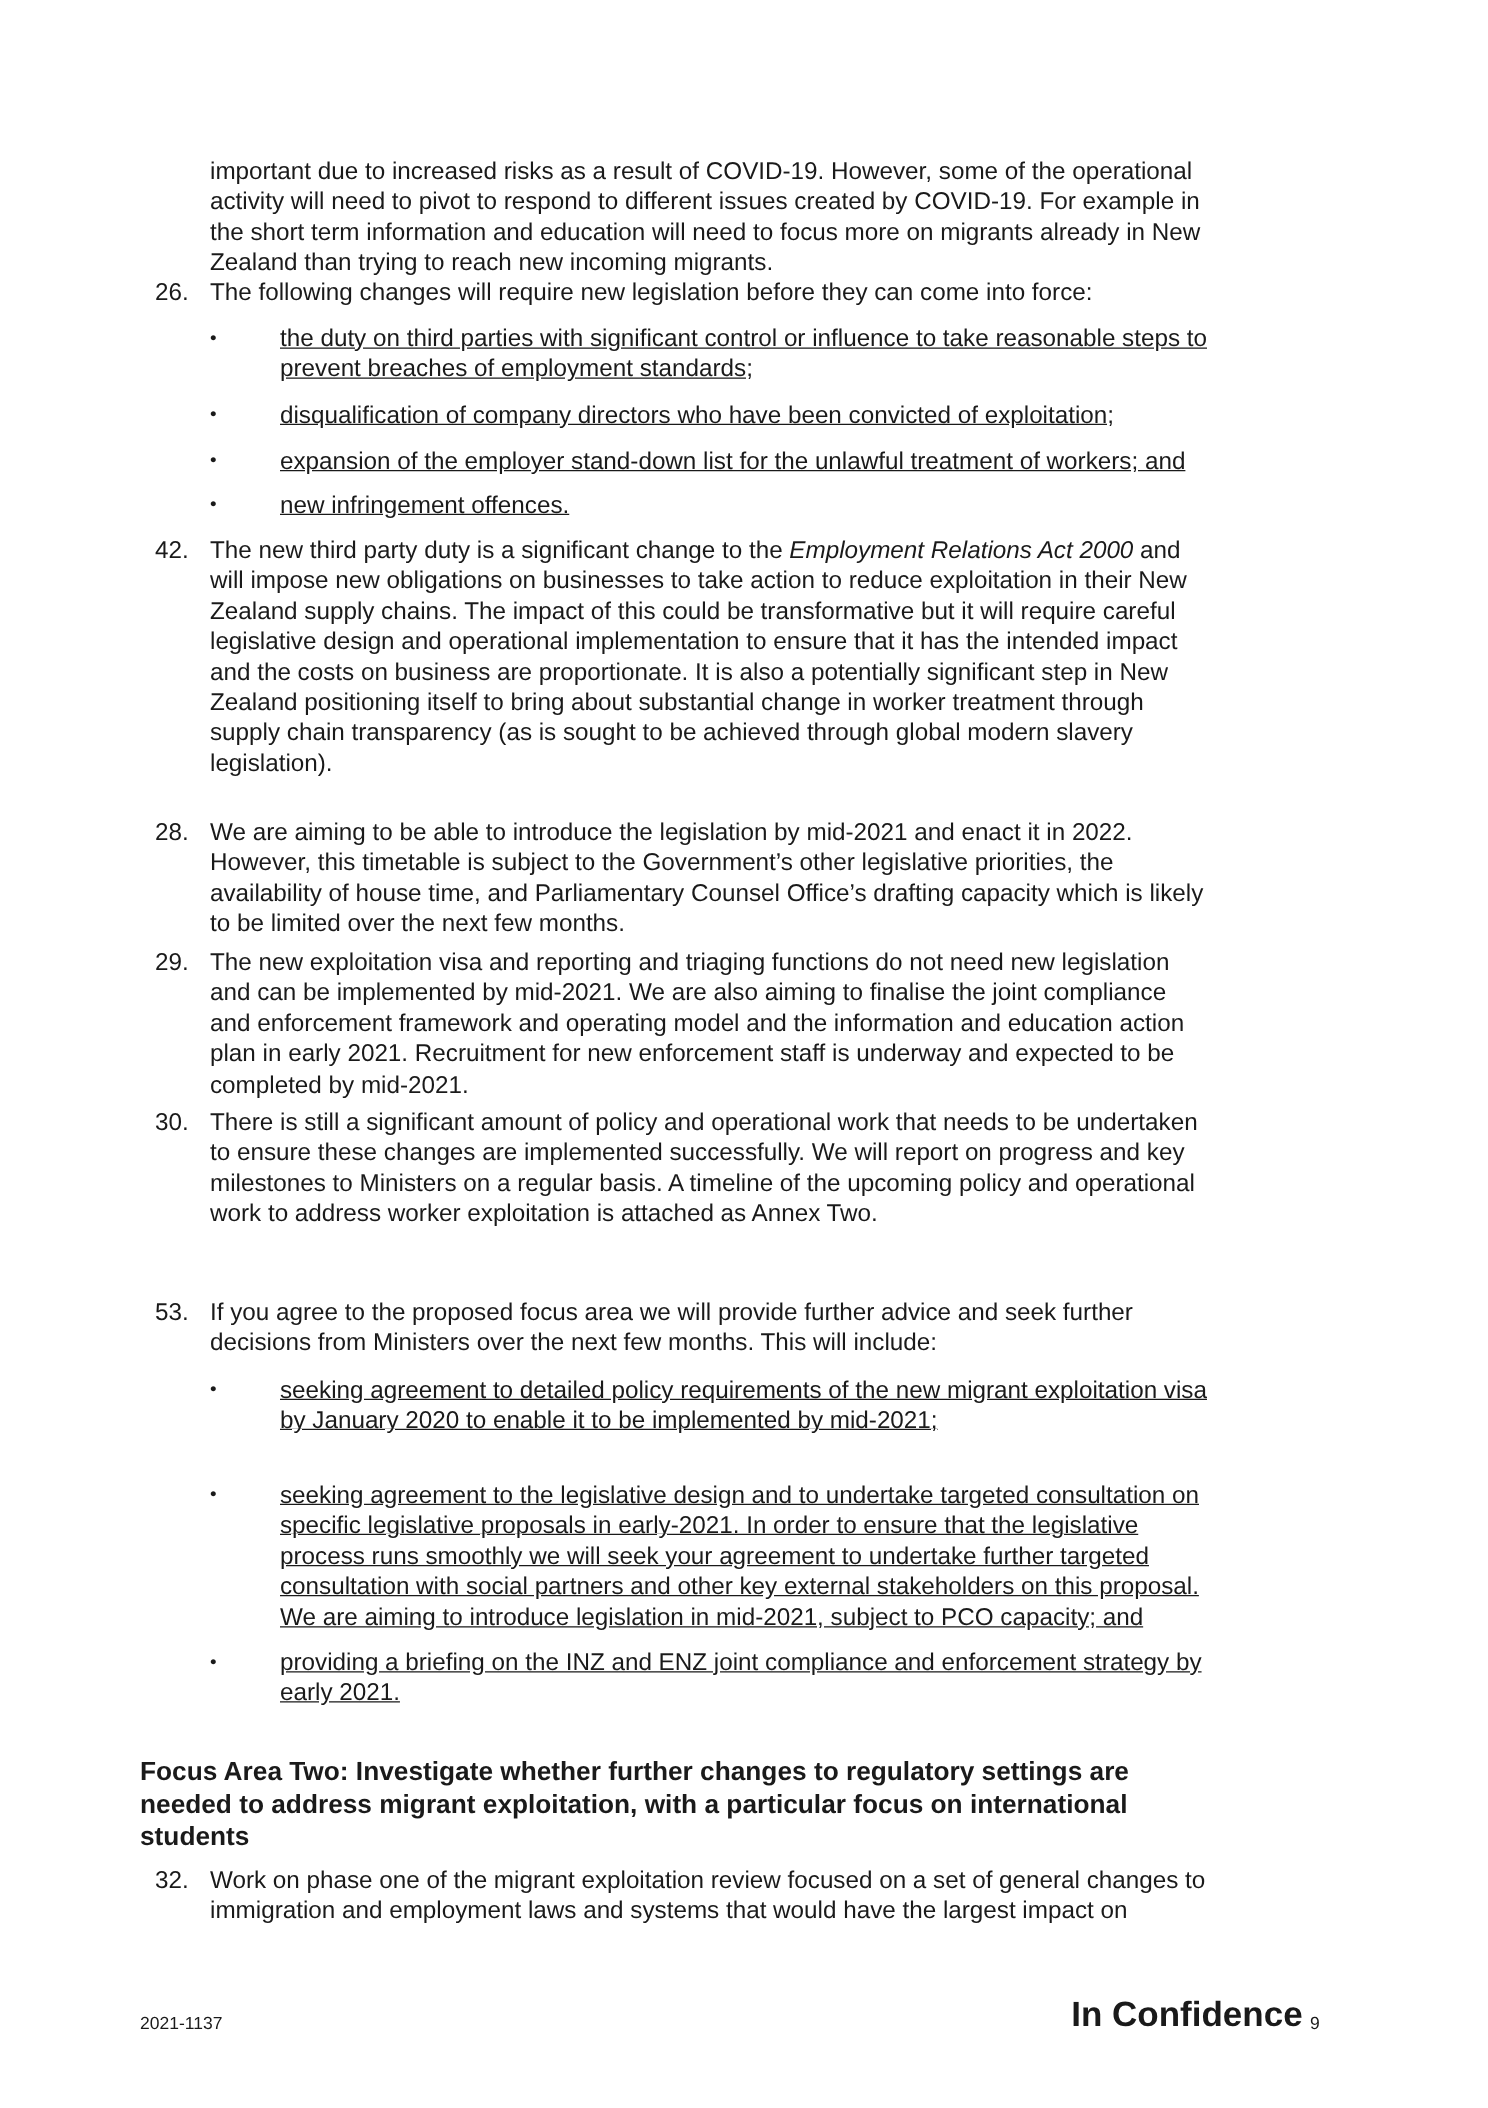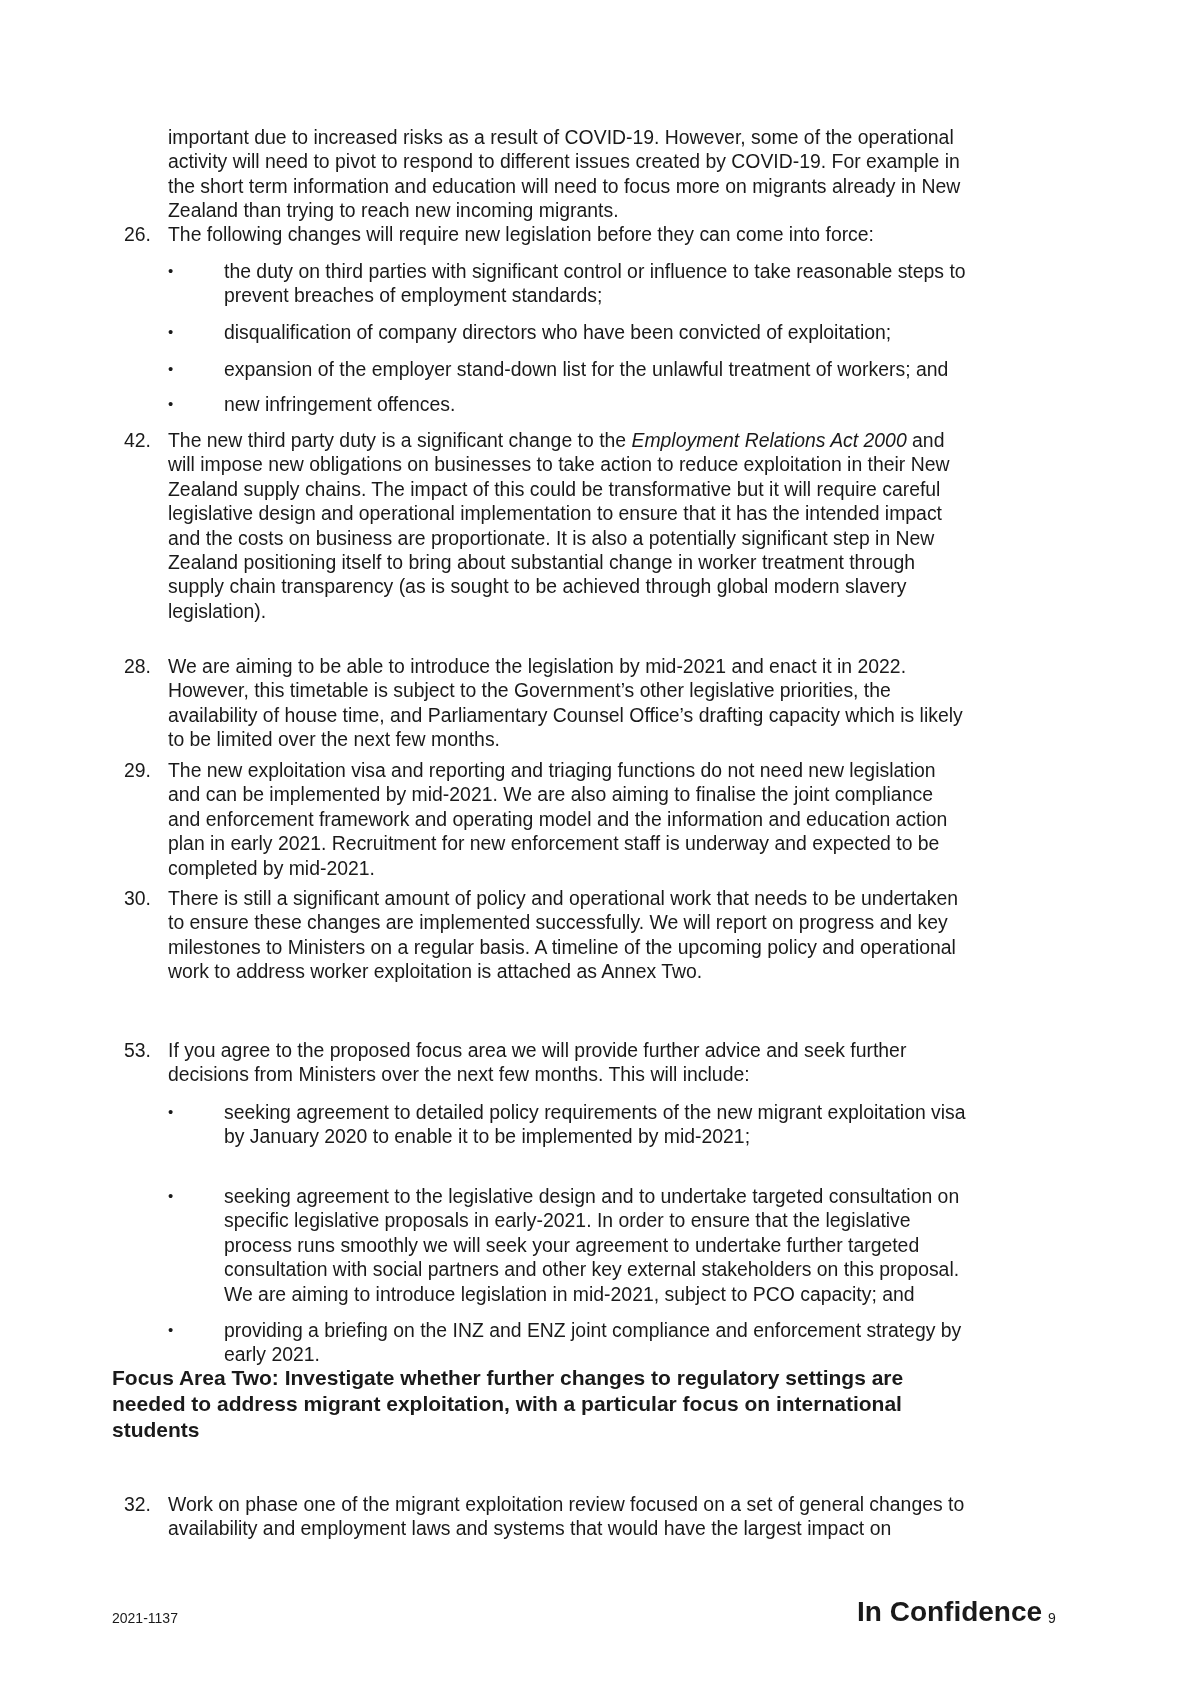--- a/index.html
+++ b/index.html
@@ -8,23 +8,23 @@
       font-family: "Liberation Sans", sans-serif; color: #1a1a1a;
       font-size: 19.4px; line-height: 24.4px;
     }
     .page { position: absolute; left: 0; top: 0; width: 1050px; height: 1686px; }
     .cont { position: absolute; left: 168px; top: 125px; white-space: pre; }
     .para { position: absolute; left: 112px; white-space: nowrap; }
     .para .num { position: absolute; left: 12px; top: 0; }
     .para .body { position: absolute; left: 56px; top: 0; white-space: pre; }
     .bullet { position: absolute; left: 168px; white-space: nowrap; }
     .bullet .dot { position: absolute; left: 0; top: 0; font-size: 15px; }
-    .bullet .body { position: absolute; left: 56px; top: 0; white-space: pre; }
+    .bullet .body { position: absolute; left: 56px; top: 0; white-space: pre; text-decoration: underline; }
     .heading {
-      position: absolute; left: 112px; top: 1365px; white-space: pre;
+      position: absolute; left: 112px; top: 1405px; white-space: pre;
       font-weight: bold; font-size: 21px; line-height: 26px;
     }
     .footer-code { position: absolute; left: 112px; top: 1606px; font-size: 14px; }
     .footer-conf { position: absolute; left: 857px; top: 1600px; font-size: 28px; font-weight: bold; }
     .footer-page { position: absolute; left: 1048px; top: 1606px; font-size: 14px; }
     i { font-style: italic; }
   </style>
 </head>
 <body>
 
@@ -118,19 +118,19 @@
 early 2021.</span>
   </div>
 
   <div class="heading">Focus Area Two: Investigate whether further changes to regulatory settings are
 needed to address migrant exploitation, with a particular focus on international
 students</div>
 
   <div class="para" style="top:1492px;">
     <span class="num">32.</span>
     <span class="body">Work on phase one of the migrant exploitation review focused on a set of general changes to
-availability and employment laws and systems that would have the largest impact on</span>
+immigration and employment laws and systems that would have the largest impact on</span>
   </div>
 
   <div class="footer-code">2021-1137</div>
   <div class="footer-conf">In Confidence</div>
   <div class="footer-page">9</div>
 </div>
 
 </body></html>

